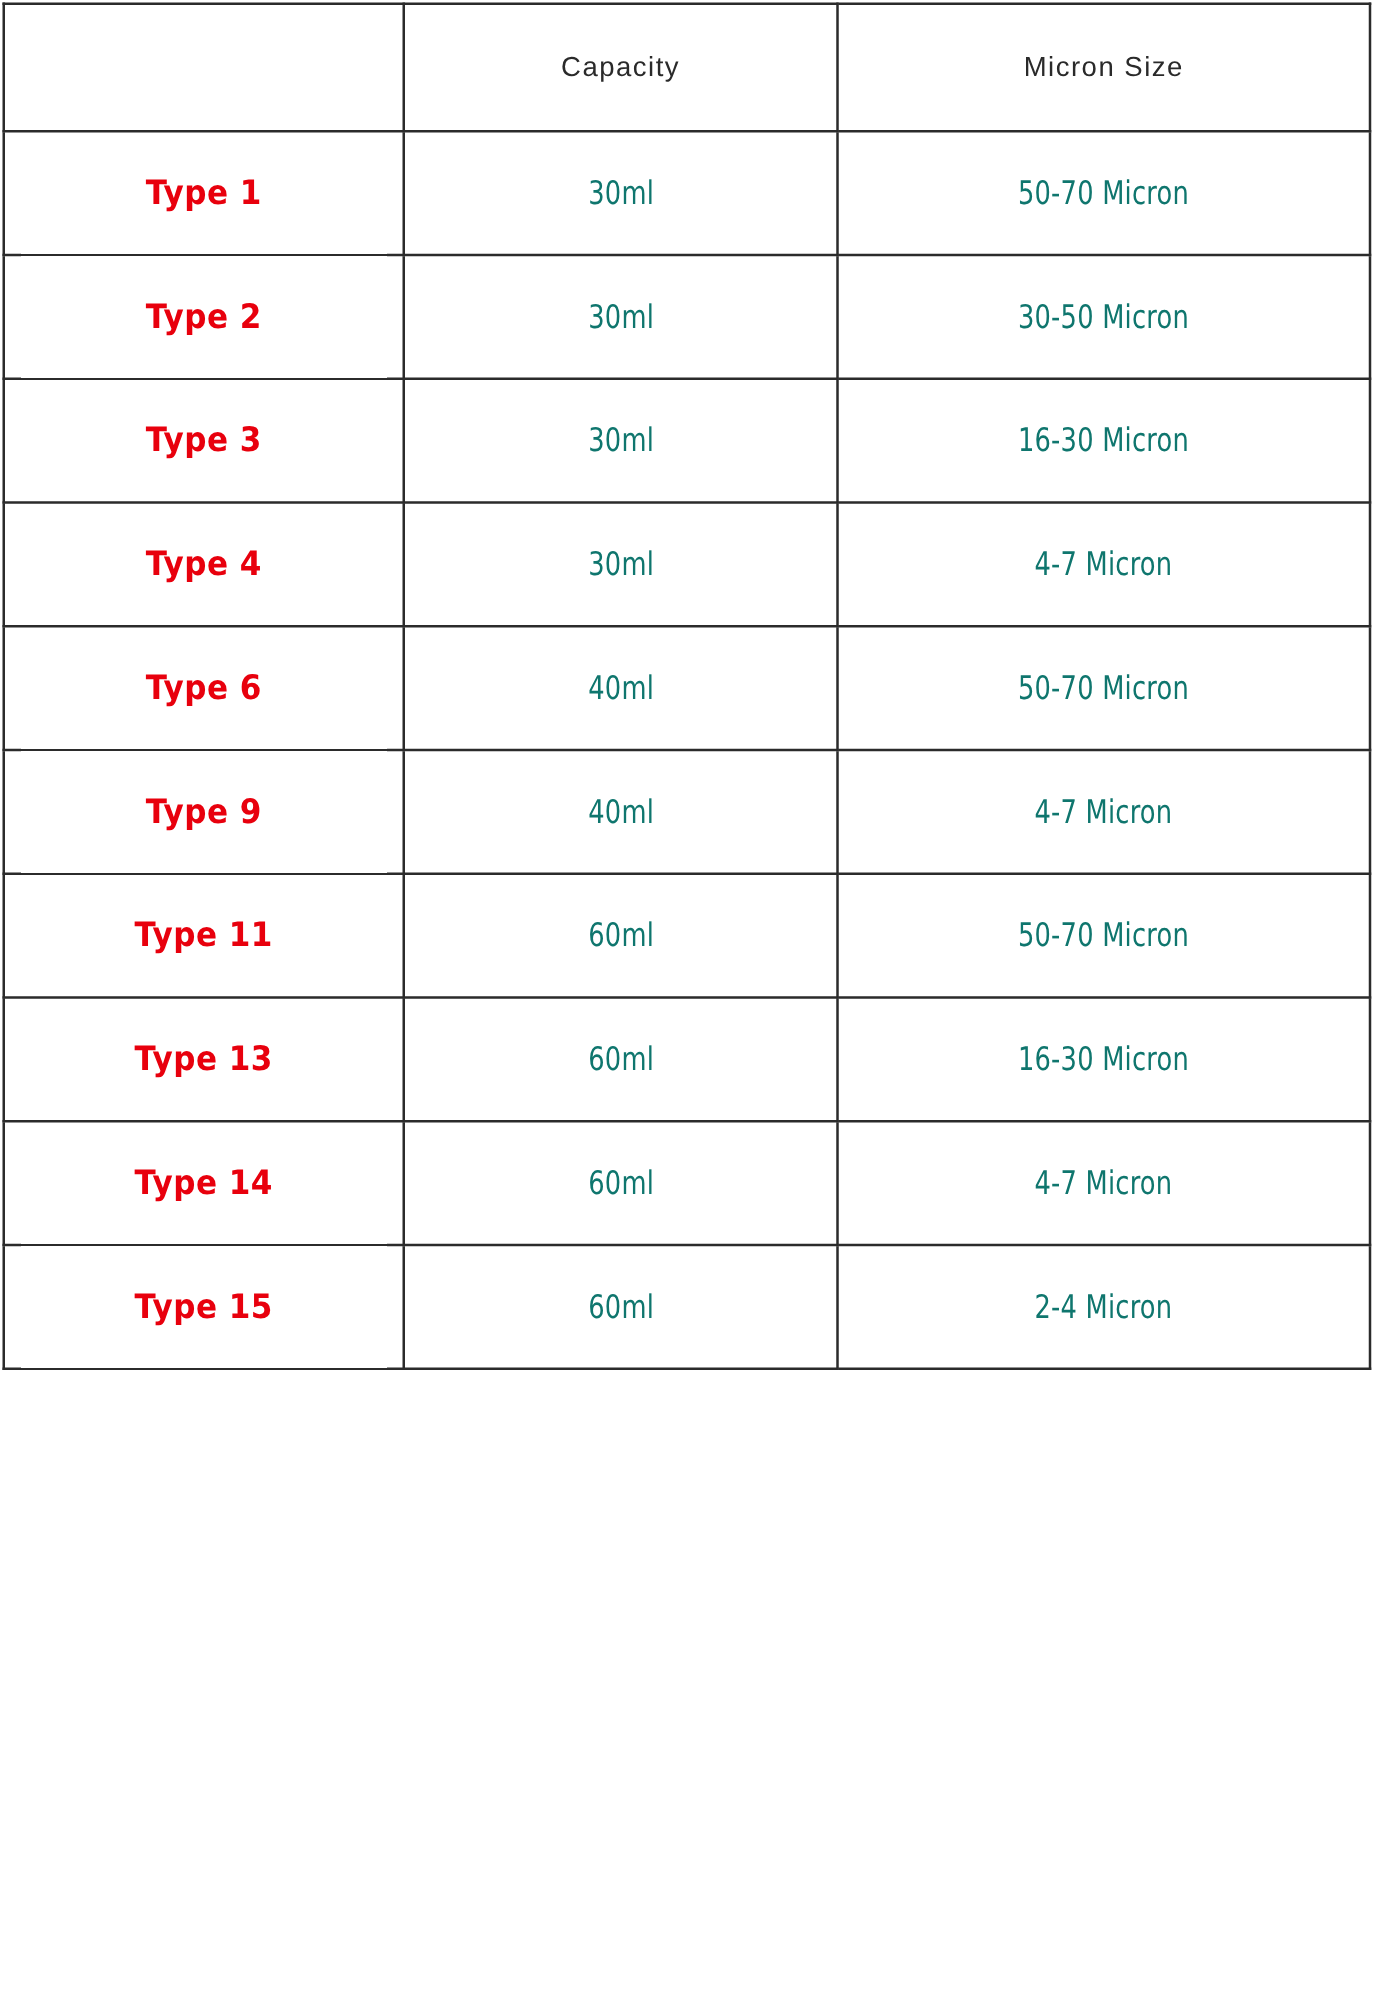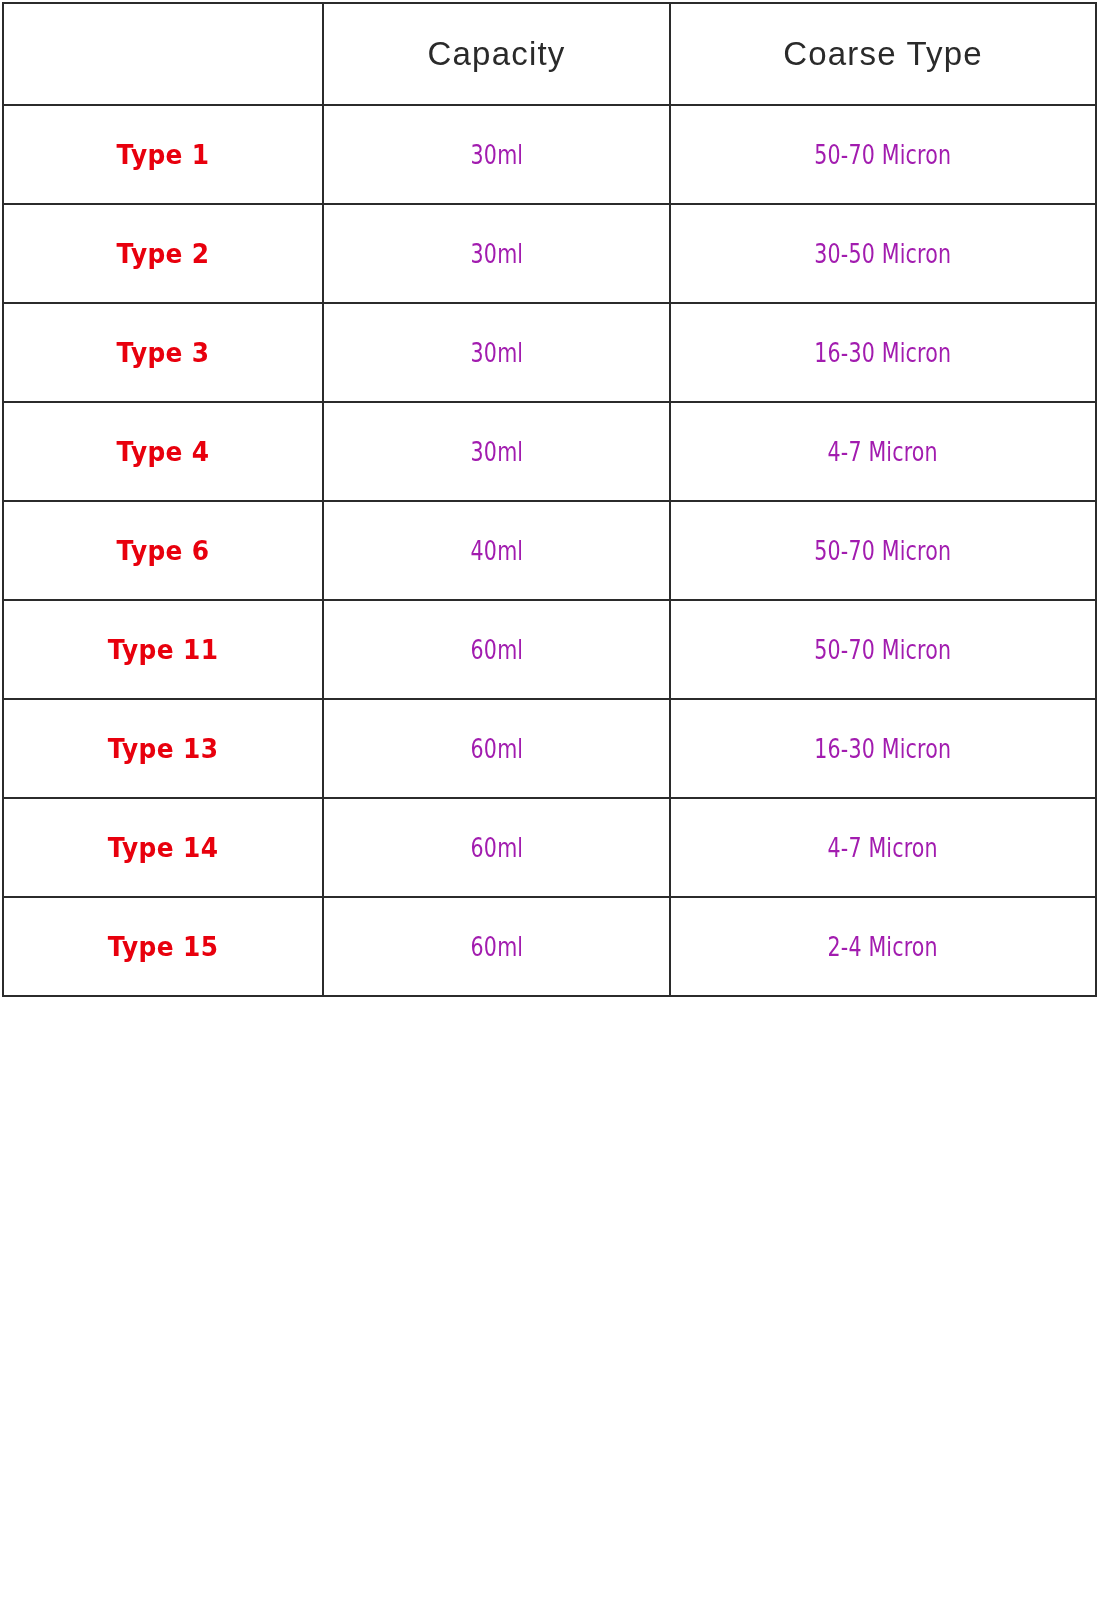--- a/index.html
+++ b/index.html
@@ -41,21 +41,21 @@
     height: 97px;
     text-align: center;
     vertical-align: middle;
     background: #ffffff;
   }
 
   
   table.spec-table thead th {
     height: 100px;
     font-weight: normal;
-    font-size: 33px;
+    font-size: 22px;
     color: #2a2a2a;
     letter-spacing: 1.2px;
     font-family: "Liberation Sans", sans-serif;
   }
   table.spec-table thead th.blank-head {
     font-size: 0;
   }
 
   
   td.type-cell {
@@ -65,21 +65,21 @@
     letter-spacing: 0.4px;
     font-family: "DejaVu Sans", sans-serif;
     transform: scaleX(0.92);
   }
   td.type-cell .type-label {
     display: inline-block;
   }
 
   
   td.data-cell {
-    color: #a21caf;
+    color: #0f766e;
     font-weight: normal;
     font-size: 26px;
     letter-spacing: 0.2px;
     font-family: "DejaVu Sans Condensed", "DejaVu Sans", sans-serif;
   }
   td.data-cell .cell-text {
     display: inline-block;
     transform: scaleX(0.88);
   }
 </style>
@@ -90,21 +90,21 @@
   <table class="spec-table">
     <colgroup>
       <col class="col-type">
       <col class="col-cap">
       <col class="col-size">
     </colgroup>
     <thead>
       <tr>
         <th class="blank-head"></th>
         <th>Capacity</th>
-        <th>Coarse Type</th>
+        <th>Micron Size</th>
       </tr>
     </thead>
     <tbody id="table-body">
         <tr>
           <td class="type-cell"><span class="type-label">Type 1</span></td>
           <td class="data-cell"><span class="cell-text">30ml</span></td>
           <td class="data-cell"><span class="cell-text">50-70 Micron</span></td>
         </tr>
         <tr>
           <td class="type-cell"><span class="type-label">Type 2</span></td>
@@ -120,20 +120,25 @@
           <td class="type-cell"><span class="type-label">Type 4</span></td>
           <td class="data-cell"><span class="cell-text">30ml</span></td>
           <td class="data-cell"><span class="cell-text">4-7 Micron</span></td>
         </tr>
         <tr>
           <td class="type-cell"><span class="type-label">Type 6</span></td>
           <td class="data-cell"><span class="cell-text">40ml</span></td>
           <td class="data-cell"><span class="cell-text">50-70 Micron</span></td>
         </tr>
         <tr>
+          <td class="type-cell"><span class="type-label">Type 9</span></td>
+          <td class="data-cell"><span class="cell-text">40ml</span></td>
+          <td class="data-cell"><span class="cell-text">4-7 Micron</span></td>
+        </tr>
+        <tr>
           <td class="type-cell"><span class="type-label">Type 11</span></td>
           <td class="data-cell"><span class="cell-text">60ml</span></td>
           <td class="data-cell"><span class="cell-text">50-70 Micron</span></td>
         </tr>
         <tr>
           <td class="type-cell"><span class="type-label">Type 13</span></td>
           <td class="data-cell"><span class="cell-text">60ml</span></td>
           <td class="data-cell"><span class="cell-text">16-30 Micron</span></td>
         </tr>
         <tr>

